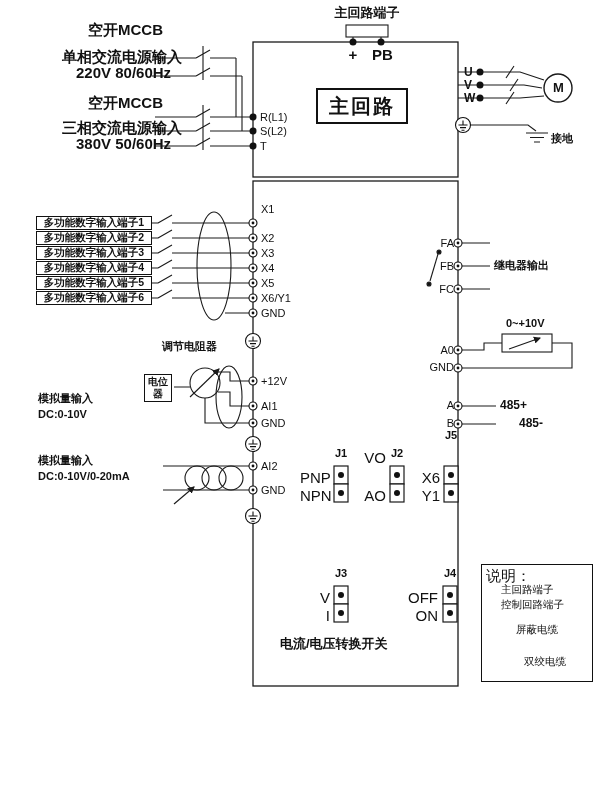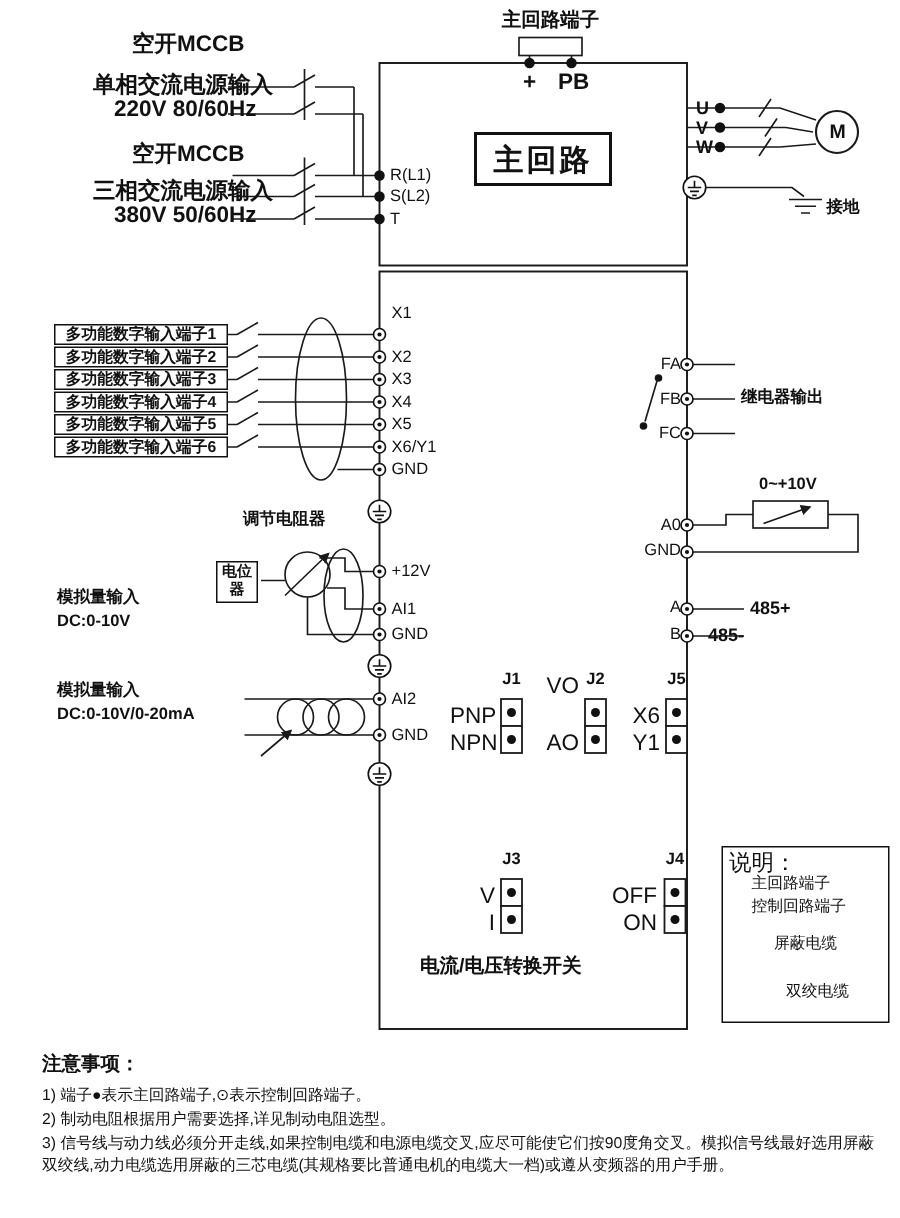--- a/index.html
+++ b/index.html
@@ -254,25 +254,25 @@
   <div class="lbl s115 r" style="left:426px;top:283px;width:28px">FC</div>
   <div class="lbl b s115" style="left:494px;top:259px">继电器输出</div>
 
   <div class="lbl b s115" style="left:506px;top:317px">0~+10V</div>
   <div class="lbl s115 r" style="left:426px;top:344px;width:28px">A0</div>
   <div class="lbl s115 r" style="left:426px;top:361px;width:28px">GND</div>
 
   <div class="lbl s115 r" style="left:426px;top:399px;width:28px">A</div>
   <div class="lbl s115 r" style="left:426px;top:417px;width:28px">B</div>
   <div class="lbl b s12" style="left:500px;top:399px">485+</div>
-  <div class="lbl b s12" style="left:472px;top:417px">485-</div>
+  <div class="lbl b s12" style="left:519px;top:417px">485-</div>
 
   <div class="lbl b s115 ctr" style="left:333px;top:447px;width:16px">J1</div>
   <div class="lbl b s115 ctr" style="left:389px;top:447px;width:16px">J2</div>
-  <div class="lbl b s115 ctr" style="left:443px;top:447px;width:16px">J5</div>
+  <div class="lbl b s115 ctr" style="left:443px;top:429px;width:16px">J5</div>
   <div class="lbl s11 r" style="left:300px;top:469px;width:30px">PNP</div>
   <div class="lbl s11 r" style="left:300px;top:487px;width:30px">NPN</div>
   <div class="lbl s11 r" style="left:360px;top:449px;width:26px">VO</div>
   <div class="lbl s11 r" style="left:360px;top:487px;width:26px">AO</div>
   <div class="lbl s11 r" style="left:414px;top:469px;width:26px">X6</div>
   <div class="lbl s11 r" style="left:414px;top:487px;width:26px">Y1</div>
 
   <div class="lbl b s115 ctr" style="left:333px;top:567px;width:16px">J3</div>
   <div class="lbl b s115 ctr" style="left:442px;top:567px;width:16px">J4</div>
   <div class="lbl s11 r" style="left:310px;top:589px;width:20px">V</div>
@@ -282,20 +282,14 @@
 
   <div class="lbl b s13" style="left:280px;top:637px">电流/电压转换开关</div>
 
   <div class="box" style="left:481px;top:564px;width:112px;height:118px"></div>
   <div class="lbl s11" style="left:486px;top:567px">说明：</div>
   <div class="lbl s10" style="left:501px;top:583px">主回路端子</div>
   <div class="lbl s10" style="left:501px;top:598px">控制回路端子</div>
   <div class="lbl s10" style="left:516px;top:623px">屏蔽电缆</div>
   <div class="lbl s10" style="left:524px;top:655px">双绞电缆</div>
 
-  <div class="notes">
-    <div class="nt">注意事项：</div>
-    <div class="ni">1) 端子●表示主回路端子,⊙表示控制回路端子。</div>
-    <div class="ni">2) 制动电阻根据用户需要选择,详见制动电阻选型。</div>
-    <div class="ni">3) 信号线与动力线必须分开走线,如果控制电缆和电源电缆交叉,应尽可能使它们按90度角交叉。模拟信号线最好选用屏蔽双绞线,动力电缆选用屏蔽的三芯电缆(其规格要比普通电机的电缆大一档)或遵从变频器的用户手册。</div>
-  </div>
 
 </div>
 
 </body></html>

